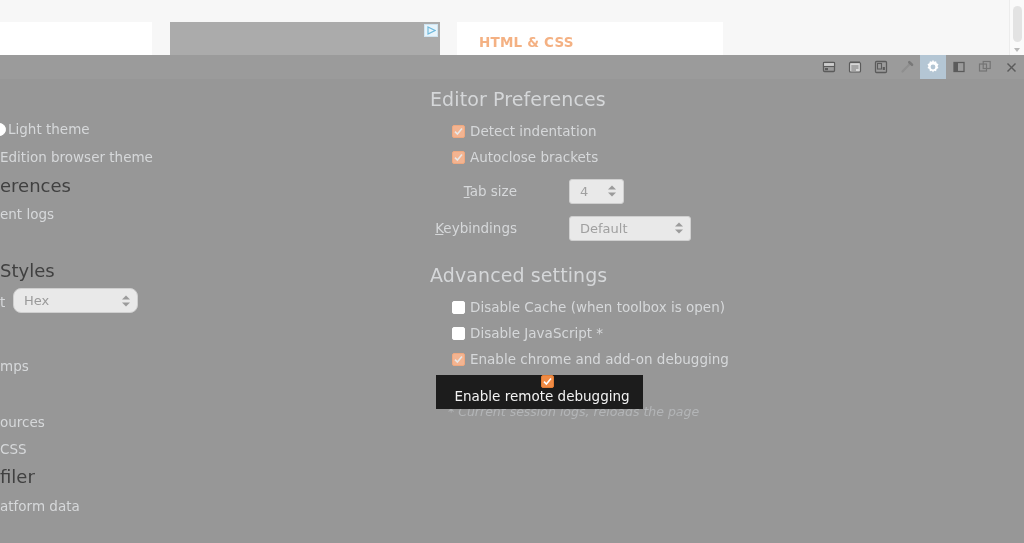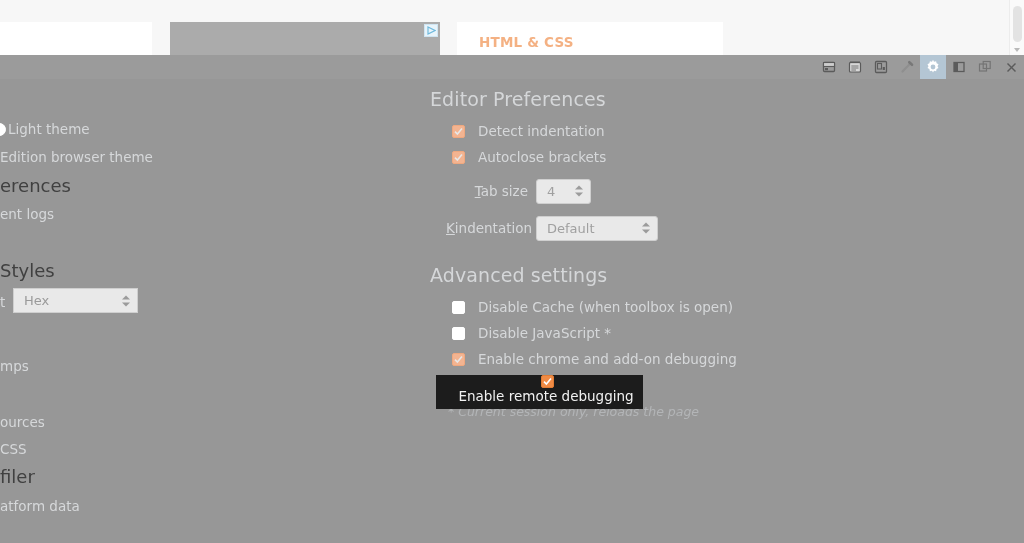--- a/index.html
+++ b/index.html
@@ -91,21 +91,21 @@
     font-size: 18px; color: #404040; white-space: nowrap;
   }
   #radio-light {
     position: absolute; left: -7px; top: 44px;
     width: 13px; height: 13px; border-radius: 50%;
     background: #ffffff; border: 1px solid #ffffff;
   }
   .lc-select {
     position: absolute;
     height: 25px;
-    background: #e9e9e9; border: 1px solid #cfcfcf; border-radius: 0;
+    background: #e9e9e9; border: 1px solid #cfcfcf; border-radius: 8px;
     display: flex; align-items: center;
   }
   .lc-select span {
     font-size: 13px; color: #9a9a9a; padding-left: 10px;
   }
   .spin {
     position: absolute; right: 7px; top: 50%; transform: translateY(-50%);
     display: flex; flex-direction: column; gap: 3px;
   }
   .spin i {
@@ -121,35 +121,35 @@
   }
   .sec-title {
     font-size: 19px; color: #d5d7d9; margin-top: 0;
     font-weight: normal; letter-spacing: .1px;
   }
   .opt-row {
     display: flex; align-items: center; margin-left: 22px;
     height: 26px;
   }
   .opt-label {
-    font-size: 13.5px; color: #d6d8da; margin-left: 13px;
+    font-size: 13.5px; color: #d6d8da; margin-left: 5px;
     white-space: nowrap;
   }
   .cb {
     width: 13px; height: 13px; border-radius: 2px; flex: 0 0 13px;
     display: flex; align-items: center; justify-content: center;
     position: relative;
   }
   .cb.on      { background: #f3b491; border: 1px solid #efa87f; }
   .cb.on.hot  { background: #f08b45; border: 1px solid #e07c35; }
   .cb.off     { background: #ffffff; border: 1px solid #ffffff; }
   .cb svg { display: block; }
 
   .field-row {
-    display: flex; align-items: center; margin-left: 16px; height: 34px;
+    display: flex; align-items: center; margin-left: 5px; height: 34px; gap: 44px;
   }
   .field-label {
     font-size: 13.5px; color: #d6d8da; text-align: right;
     width: 82px; margin-right: 8px; white-space: nowrap;
   }
   .field-label u { text-decoration: underline; }
   .field-ctl {
     background: #e9e9e9; border: 1px solid #cfcfcf; border-radius: 3px;
     height: 25px; position: relative; display: flex; align-items: center;
   }
@@ -333,21 +333,21 @@
       <span class="field-ctl" id="tab-size-ctl">
         <span>4</span>
         <span class="spin">
             <i class="up"></i>
             <i class="down"></i>
           </span>
       </span>
     </div>
 
     <div class="field-row" style="margin-top:3px;">
-      <span class="field-label"><u>K</u><span>indentation</span></span>
+      <span class="field-label"><u>K</u><span>eybindings</span></span>
       <span class="field-ctl" id="keybindings-ctl">
         <span>Default</span>
         <span class="spin">
             <i class="up"></i>
             <i class="down"></i>
           </span>
       </span>
     </div>
 
     <h2 class="sec-title" style="margin-top:19px;">Advanced settings</h2>
@@ -369,21 +369,21 @@
           </svg>
       </span>
       <span class="opt-label">Enable chrome and add-on debugging</span>
     </div>
 
     <div class="opt-row" style="visibility:hidden">
       <span class="cb on"></span>
         <span class="opt-label">&nbsp;</span>
     </div>
 
-    <div class="footnote">* Current session only, reloads the page</div>
+    <div class="footnote">* Current session logs, reloads the page</div>
   </div>
 
   <div id="highlight-row" style="left:436px; top:296px;flex-direction:column;">
     <span class="cb on hot" style="margin-left:16px;">
       <svg width="9" height="9" viewBox="0 0 9 9">
           <polyline points="1,4.6 3.4,7 8,1.6" fill="none" stroke="#ffffff" stroke-width="1.6"></polyline>
         </svg>
     </span>
     <span class="opt-label">Enable remote debugging</span>
   </div>

